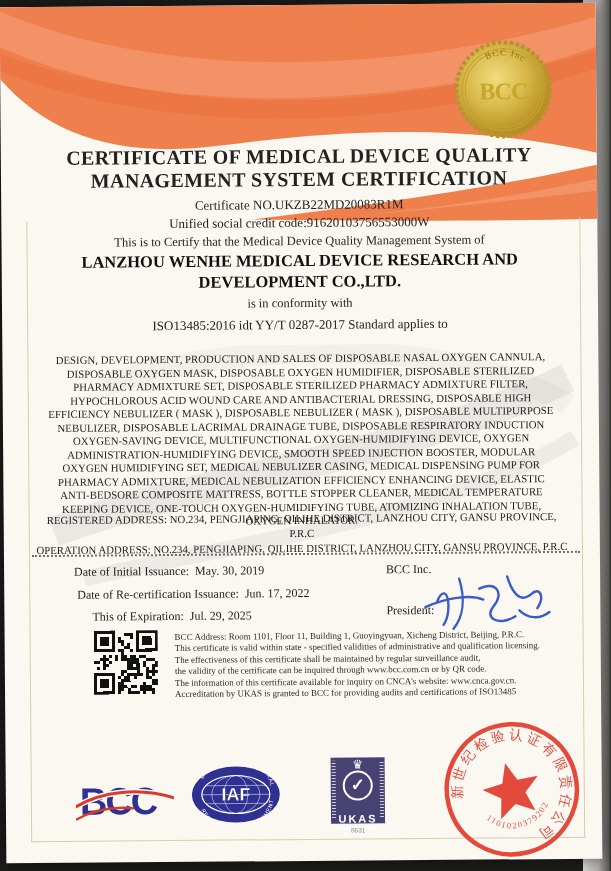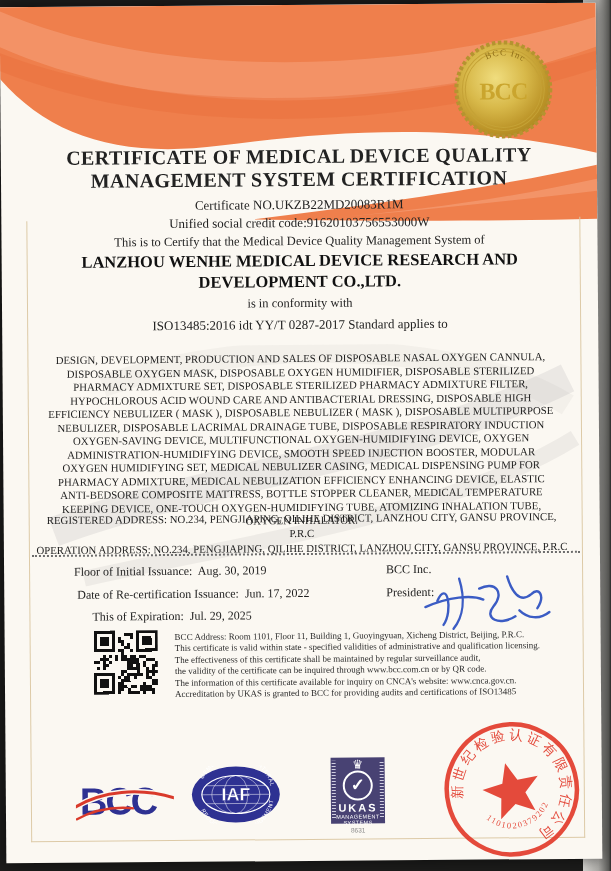--- a/index.html
+++ b/index.html
@@ -31,21 +31,21 @@
      border-right:1px solid #ddcaa7;border-bottom:1px solid #ddcaa7;}
   .fineprint{left:170px;top:626px;width:400px;font-size:9px;line-height:11.4px;color:#2c2c2c;}
   .fineprint div{white-space:nowrap;}
   .ukas-box{left:325px;top:753px;width:54px;height:66px;background:#484273;color:#fff;
      font-family:"Liberation Sans",sans-serif;text-align:center;}
   .ukas-ticks{position:absolute;top:3px;width:4px;height:58px;
      background:repeating-linear-gradient(to bottom,rgba(255,255,255,0) 0 2px,#cfcde0 2px 3px);}
   .ukas-crown{font-size:12px;line-height:12px;margin-top:1px;}
   .ukas-check{width:26px;height:26px;border:2px solid #fff;border-radius:50%;margin:0 auto;
      font-size:17px;line-height:25px;font-weight:bold;}
-  .ukas-name{font-size:11px;font-weight:bold;letter-spacing:2px;margin-top:1px;}
+  .ukas-name{font-size:11px;font-weight:bold;letter-spacing:2px;margin-top:12px;}
   .ukas-sub{font-size:5.5px;letter-spacing:.4px;line-height:6.2px;}
   .ukas-num{position:absolute;left:0;top:69px;width:54px;text-align:center;font-size:6.5px;
      color:#8a8a8a;font-family:"Liberation Sans",sans-serif;}
   .sig{left:415px;top:563px;}
   svg text{font-family:"Liberation Serif",serif;}
   .sans text{font-family:"Liberation Sans",sans-serif;}
 </style>
 </head>
 <body>
 
@@ -104,33 +104,33 @@
   <div class="abs scope">DESIGN, DEVELOPMENT, PRODUCTION AND SALES OF DISPOSABLE NASAL OXYGEN CANNULA, DISPOSABLE OXYGEN MASK, DISPOSABLE OXYGEN HUMIDIFIER, DISPOSABLE STERILIZED PHARMACY ADMIXTURE SET, DISPOSABLE STERILIZED PHARMACY ADMIXTURE FILTER, HYPOCHLOROUS ACID WOUND CARE AND ANTIBACTERIAL DRESSING, DISPOSABLE HIGH EFFICIENCY NEBULIZER ( MASK ), DISPOSABLE NEBULIZER ( MASK ), DISPOSABLE MULTIPURPOSE NEBULIZER, DISPOSABLE LACRIMAL DRAINAGE TUBE, DISPOSABLE RESPIRATORY INDUCTION OXYGEN-SAVING DEVICE, MULTIFUNCTIONAL OXYGEN-HUMIDIFYING DEVICE, OXYGEN ADMINISTRATION-HUMIDIFYING DEVICE, SMOOTH SPEED INJECTION BOOSTER, MODULAR OXYGEN HUMIDIFYING SET, MEDICAL NEBULIZER CASING, MEDICAL DISPENSING PUMP FOR PHARMACY ADMIXTURE, MEDICAL NEBULIZATION EFFICIENCY ENHANCING DEVICE, ELASTIC ANTI-BEDSORE COMPOSITE MATTRESS, BOTTLE STOPPER CLEANER, MEDICAL TEMPERATURE KEEPING DEVICE, ONE-TOUCH OXYGEN-HUMIDIFYING TUBE, ATOMIZING INHALATION TUBE, OXYGEN INHALATOR.</div>
 
   <div class="abs addr">
     <div>REGISTERED ADDRESS: NO.234, PENGJIAPING, QILIHE DISTRICT, LANZHOU CITY, GANSU PROVINCE, P.R.C</div>
     <div>OPERATION ADDRESS: NO.234, PENGJIAPING, QILIHE DISTRICT, LANZHOU CITY, GANSU PROVINCE, P.R.C</div>
   </div>
 
   <div class="abs dotline"></div>
 
   <div class="abs daterow" style="left:70px;top:558px">
-    <span>Floor of Initial Issuance:</span>&nbsp;
-    <span>Aug. 30, 2019</span>
+    <span>Date of Initial Issuance:</span>&nbsp;
+    <span>May. 30, 2019</span>
   </div>
   <div class="abs daterow" style="left:73px;top:581px">
     <span>Date of Re-certification Issuance:</span>&nbsp;
     <span>Jun. 17, 2022</span>
   </div>
   <div class="abs daterow" style="left:88px;top:603px">
     <span>This of Expiration:</span>&nbsp;
     <span>Jul. 29, 2025</span>
   </div>
   <div class="abs daterow" style="left:382px;top:558px">BCC Inc.</div>
-  <div class="abs daterow" style="left:382px;top:581px">President:</div>
+  <div class="abs daterow" style="left:382px;top:599px">President:</div>
 
   <svg class="abs sig" width="135" height="66" viewBox="0 0 135 66">
     <g stroke="#2b4fc0" stroke-width="2.4" fill="none" stroke-linecap="round" opacity="0.92">
       <path d="M18,34 C28,12 34,44 24,58"></path>
       <path d="M6,40 C30,30 52,28 64,33"></path>
       <path d="M40,12 C46,32 44,50 34,62"></path>
       <path d="M60,22 C76,14 86,26 74,40 C64,52 80,60 96,50"></path>
       <path d="M88,10 C92,24 100,38 112,28 C120,20 126,30 118,42"></path>
       <path d="M100,44 C108,52 120,54 130,46"></path>
     </g>

